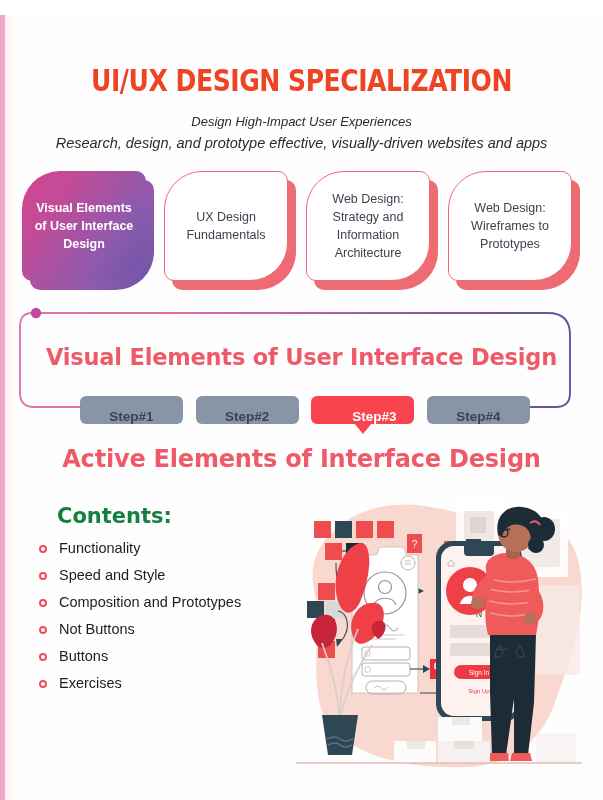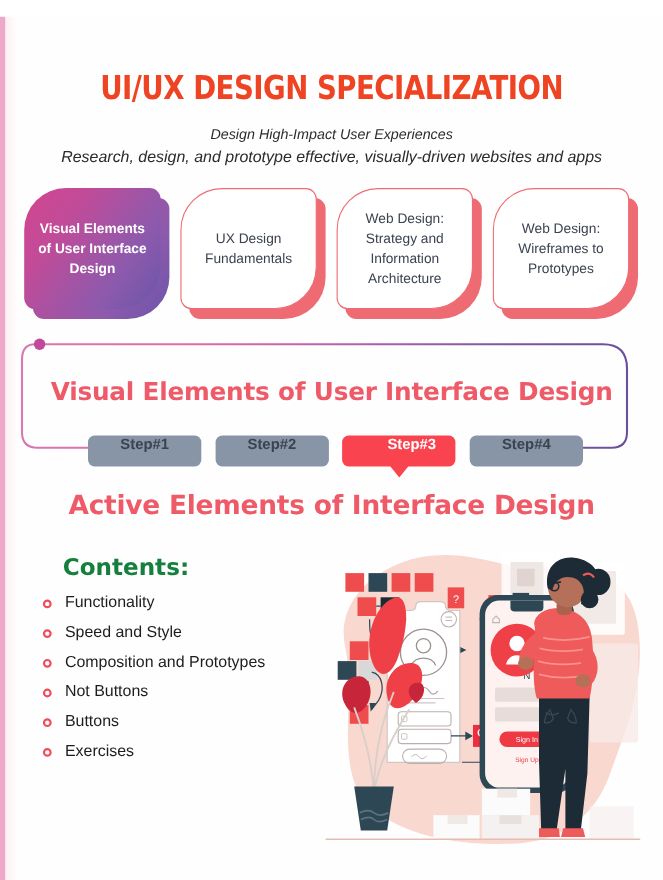--- a/index.html
+++ b/index.html
@@ -145,21 +145,21 @@
   .step {
     position: relative;
     width: 103px;
     height: 28px;
     border-radius: 6px;
     background: #8795a6;
     color: #3b4350;
     font-weight: bold;
     font-size: 13.5px;
     display: flex;
-    align-items: flex-start;
+    align-items: flex-end;
     justify-content: center;
     box-sizing: border-box;
   }
   .step.active {
     background: #f9444f;
     color: #ffffff;
     padding-left: 23px;
   }
   .step.active::after {
     content: "";

